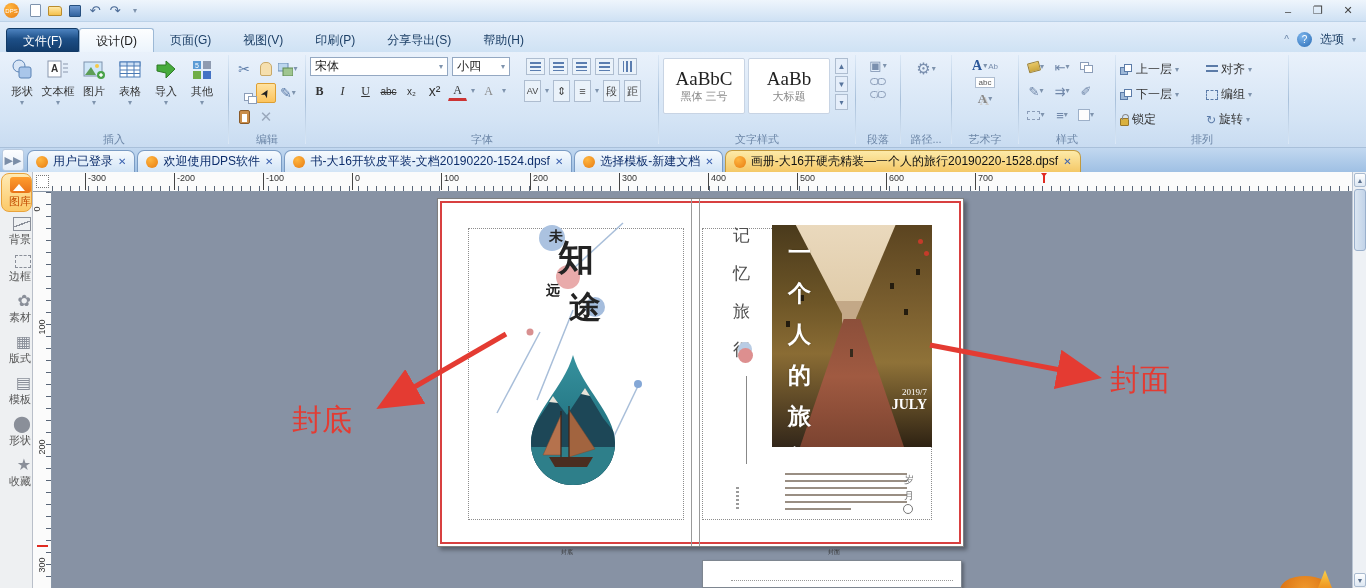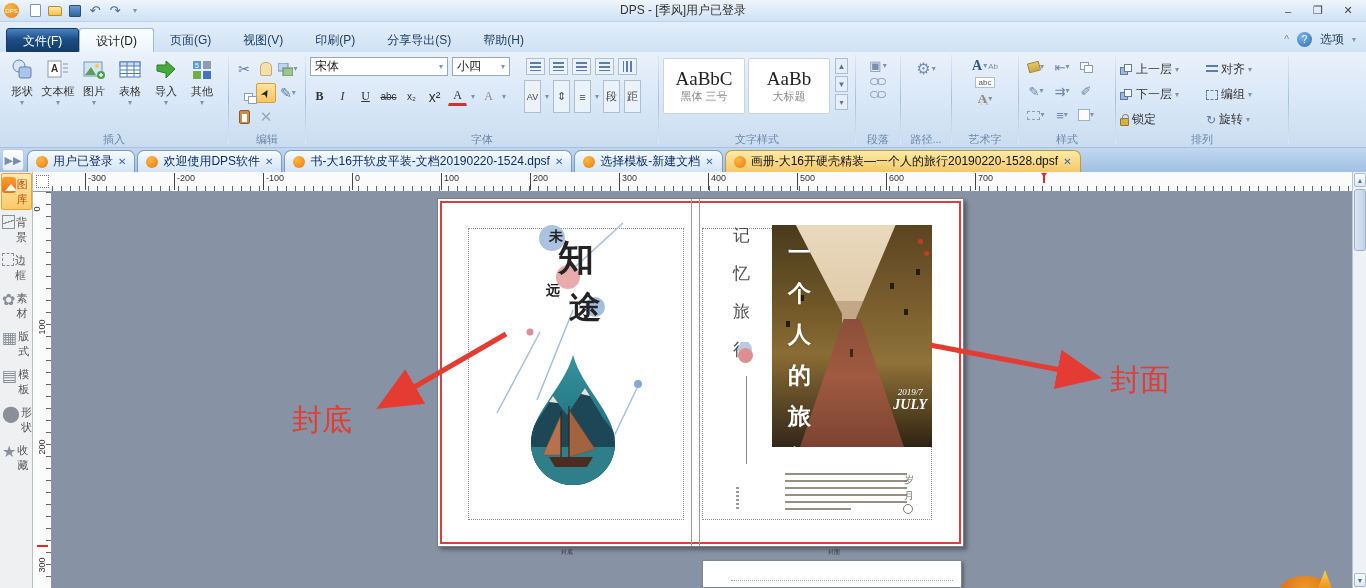--- a/index.html
+++ b/index.html
@@ -42,21 +42,21 @@
   .grid-ed{display:grid;grid-template-columns:22px 22px 22px;grid-auto-rows:24px;align-items:center;justify-items:center;padding-top:2px}
   .edico{font-size:14px;color:#5b7ba8}
   .selbox{width:20px;height:20px;background:linear-gradient(#ffe2a0,#fcc45e);border:1px solid #dd9f33;border-radius:2px;display:flex;align-items:center;justify-content:center;color:#222;font-size:11px}
   .fontcol{display:flex;flex-direction:column;gap:4px;padding-top:2px}
   .frow{display:flex;gap:4px;align-items:center}
   .select{height:19px;background:#fff;border:1px solid #94a8c2;display:flex;align-items:center;padding:0 4px;gap:4px;font-size:12px;color:#222}
   .select .dd{margin-left:auto}
   .fmt{min-width:19px;height:19px;border:1px solid transparent;display:flex;align-items:center;justify-content:center;font-size:12px;color:#333}
   .al{width:19px;height:17px;border:1px solid #aebdd0;background:#eaf2fa;display:flex;align-items:center;justify-content:center}
   .al i{display:block;width:11px;height:9px;background:repeating-linear-gradient(180deg,#5a7db0 0 2px,transparent 2px 4px)}
-  .boxbtn{min-width:17px;height:33px;border:1px solid #aebdd0;background:#eaf2fa;display:flex;align-items:center;justify-content:center;font-size:11px;color:#444}
+  .boxbtn{min-width:17px;height:22px;border:1px solid #aebdd0;background:#eaf2fa;display:flex;align-items:center;justify-content:center;font-size:11px;color:#444}
   .stylecard{width:82px;height:56px;background:#fff;border:1px solid #c8d4e4;border-radius:2px;display:flex;flex-direction:column;align-items:center;justify-content:center}
   .stylecard .samp{font-size:19px;color:#222;line-height:20px}
   .stylecard .nm{font-size:11px;color:#8a8a8a}
   .scrollcol{display:flex;flex-direction:column;gap:2px;margin-left:2px}
   .scrollcol span{width:13px;height:16px;border:1px solid #aebdd0;background:#e5eefa;color:#57749c;font-size:8px;display:flex;align-items:center;justify-content:center}
   .stackcol{display:flex;flex-direction:column;gap:5px;align-items:center;padding-top:3px}
   .sico{font-size:13px;color:#7a8fae;display:flex;align-items:center;gap:1px}
   .chain{position:relative;width:16px;height:8px}
   .chain i{position:absolute;top:0;width:9px;height:7px;border:1.5px solid #8b9db8;border-radius:4px}
   .chain i:first-child{left:0}.chain i:last-child{left:7px}
@@ -83,21 +83,21 @@
   
   #tabbar{position:absolute;left:0;top:148px;width:1366px;height:24px;background:linear-gradient(#c2d8f0,#9fc0e4);display:flex;align-items:flex-end;padding-left:2px}
   .expander{width:22px;height:22px;display:flex;align-items:center;justify-content:center;color:#7b8ea8;font-size:11px;background:linear-gradient(#fdfeff,#e4edf8);border:1px solid #b9cbe0;border-radius:3px;margin:0 3px 1px 0}
   .dtab{height:22px;display:flex;align-items:center;gap:5px;padding:0 8px;border:1px solid #7b9cc4;border-bottom:none;border-radius:7px 7px 0 0;background:linear-gradient(#f6fafe,#d2e4f6);font-size:12px;color:#0c2d6b;margin-right:2px;white-space:nowrap}
   .dtab.active{background:linear-gradient(#fdeaa8,#f4c867);border-color:#c29a3e;color:#111}
   .dpsmini{width:12px;height:12px;border-radius:50%;background:radial-gradient(circle at 35% 30%,#ffb640,#e87c12);color:#fff;font-size:5px;display:flex;align-items:center;justify-content:center}
   .tclose{color:#3b62b0;font-size:10px}
 
   
   #sidebar{position:absolute;left:0;top:172px;width:33px;height:416px;background:#eef0f2;border-right:1px solid #b9bfc9}
-  .sbitem{width:31px;margin:1px;padding:3px 0 2px;display:flex;flex-direction:row;align-items:flex-start;gap:1px;border:1px solid transparent;border-radius:2px}
+  .sbitem{width:31px;margin:1px;padding:3px 0 2px;display:flex;flex-direction:column;align-items:flex-end;gap:1px;border:1px solid transparent;border-radius:8px}
   .sbitem.active{background:linear-gradient(#ffeab4,#fcc968);border-color:#e9a33b}
   .sblabel{font-size:11px;color:#555}
   .sbitem.active .sblabel{color:#c24b00}
   .sbglyph{font-size:16px;line-height:17px;color:#8a8f99}
   .ic-gal{width:21px;height:16px;background:linear-gradient(#ff9d2e,#e8731a);border-radius:3px;position:relative;overflow:hidden}
   .ic-gal::after{content:"";position:absolute;left:3px;bottom:2px;border-left:6px solid transparent;border-right:6px solid transparent;border-bottom:7px solid #fff}
   .ic-bg{width:18px;height:14px;border:1px solid #8a8f99;background:linear-gradient(160deg,transparent 46%,#8a8f99 46% 54%,transparent 54%)}
   .ic-bd{width:16px;height:13px;border:1.5px dashed #8a8f99}
 
   #hruler{position:absolute;left:33px;top:172px;width:1319px;height:20px;background:#fbfbfb;border-bottom:1px solid #8a97a8;overflow:hidden}
@@ -122,21 +122,21 @@
   .backchar{position:absolute;color:#232323;font-weight:bold}
   #photo{position:absolute;left:720px;top:33px;width:160px;height:222px;background:linear-gradient(#ead9bd,#d9c29c 60%);overflow:hidden}
   .ph-far{position:absolute;left:58px;top:76px;width:46px;height:26px;background:#c3a887}
   .ph-left{position:absolute;left:0;top:0;width:70px;height:222px;clip-path:polygon(0 0,34% 0,100% 40%,100% 100%,0 100%);background:linear-gradient(180deg,#4a3a1c 0%,#6e5627 35%,#8a6c34 58%,#33271a 100%)}
   .ph-right{position:absolute;right:0;top:0;width:76px;height:222px;clip-path:polygon(0 42%,52% 0,100% 0,100% 100%,0 100%);background:linear-gradient(180deg,#5b4420 0%,#7d6130 40%,#8f7238 62%,#2e2213 100%)}
   .ph-road{position:absolute;left:28px;right:28px;top:94px;bottom:0;clip-path:polygon(42% 0,58% 0,100% 100%,0 100%);background:linear-gradient(180deg,#8c4f3a,#a05a41 45%,#7b4330)}
   .win{position:absolute;width:4px;height:6px;background:#241c0e}
   .lantern{position:absolute;width:5px;height:5px;border-radius:50%;background:#c43b2a}
   .figure{position:absolute;left:78px;top:124px;width:3px;height:8px;background:#352a1c}
   .phototitle{position:absolute;left:16px;top:12px;display:flex;flex-direction:column;gap:10px;color:#fff;font-weight:bold;font-size:23px;text-shadow:0 0 2px rgba(0,0,0,.25)}
-  .photodate{position:absolute;right:5px;bottom:34px;text-align:center;color:#fff;font-style:italic}
+  .photodate{position:absolute;right:5px;bottom:34px;text-align:right;color:#fff;}
   .bodylines{position:absolute;left:733px;top:281px;width:122px;height:33px;background:repeating-linear-gradient(180deg,#998e83 0 2px,transparent 2px 7px)}
   .bodyshort{position:absolute;left:733px;top:316px;width:66px;height:2px;background:#998e83}
   .ring{position:absolute;left:851px;top:312px;width:10px;height:10px;border:1px solid #777;border-radius:50%}
   .tinybar{position:absolute;left:684px;top:295px;width:3px;height:22px;background:repeating-linear-gradient(180deg,#9a9a9a 0 2px,transparent 2px 4px)}
   .dot{position:absolute;border-radius:50%}
   .vline{position:absolute;width:1px;background:#888}
 
   #nextpage{position:absolute;left:650px;top:368px;width:260px;height:28px;background:#fff;border:1px solid #7e8690;box-shadow:2px 2px 3px rgba(0,0,0,.3)}
   #nextpage .dotline{position:absolute;left:28px;right:8px;top:19px;border-top:1px dotted #999}
 
@@ -167,21 +167,20 @@
       </div>
     <div class="qbtn">
         <span>↶</span>
       </div>
     <div class="qbtn">
         <span>↷</span>
       </div>
     <div class="qbtn">
         <span class="dd">▾</span>
       </div>
-    <div id="title-text">DPS - [季风]用户已登录</div>
     <div class="winbtns">
       <div class="winbtn">–</div>
       <div class="winbtn">❐</div>
       <div class="winbtn">✕</div>
     </div>
   </div>
 
   <div id="menubar">
     <div class="mtab file">文件(F)</div>
     <div class="mtab active">设计(D)</div>

